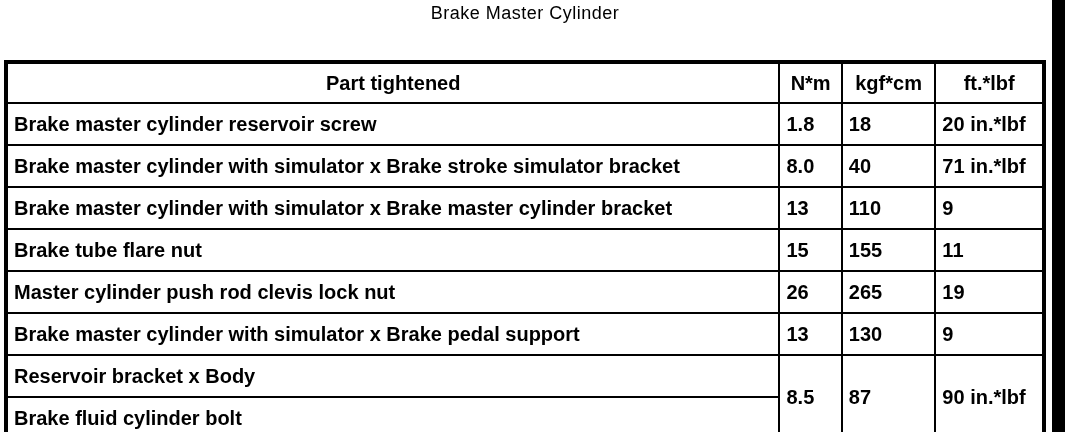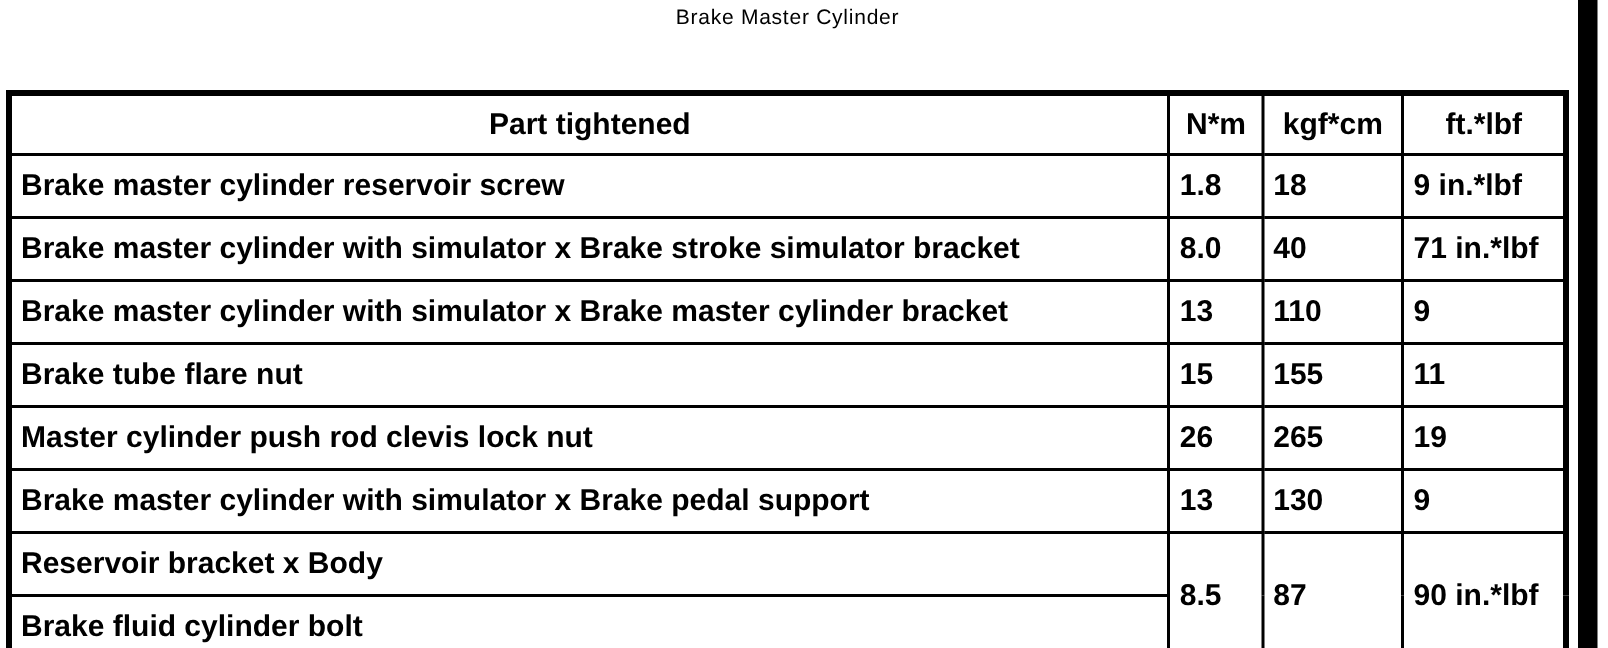--- a/index.html
+++ b/index.html
@@ -14,21 +14,21 @@
     font-family: "Liberation Sans", sans-serif;
     position: relative;
     overflow: hidden;
   }
   .page-title {
     position: absolute;
     top: 3px;
     left: 4px;
     width: 1042px;
     text-align: center;
-    font-size: 14px;
+    font-size: 18px;
     font-weight: 400;
     letter-spacing: 0.5px;
   }
   table.spec-table {
     position: absolute;
     top: 60px;
     left: 4px;
     width: 1042px;
     border-collapse: collapse;
     table-layout: fixed;
@@ -89,21 +89,21 @@
       <th>N*m</th>
       <th>kgf*cm</th>
       <th>ft.*lbf</th>
     </tr>
   </thead>
   <tbody>
     <tr>
       <td class="part-cell">Brake master cylinder reservoir screw</td>
       <td class="val-cell">1.8</td>
       <td class="val-cell">18</td>
-      <td class="val-cell">9 in.*lbf</td>
+      <td class="val-cell">20 in.*lbf</td>
     </tr>
     <tr>
       <td class="part-cell">Brake master cylinder with simulator x Brake stroke simulator bracket</td>
       <td class="val-cell">8.0</td>
       <td class="val-cell">40</td>
       <td class="val-cell">71 in.*lbf</td>
     </tr>
     <tr>
       <td class="part-cell">Brake master cylinder with simulator x Brake master cylinder bracket</td>
       <td class="val-cell">13</td>

